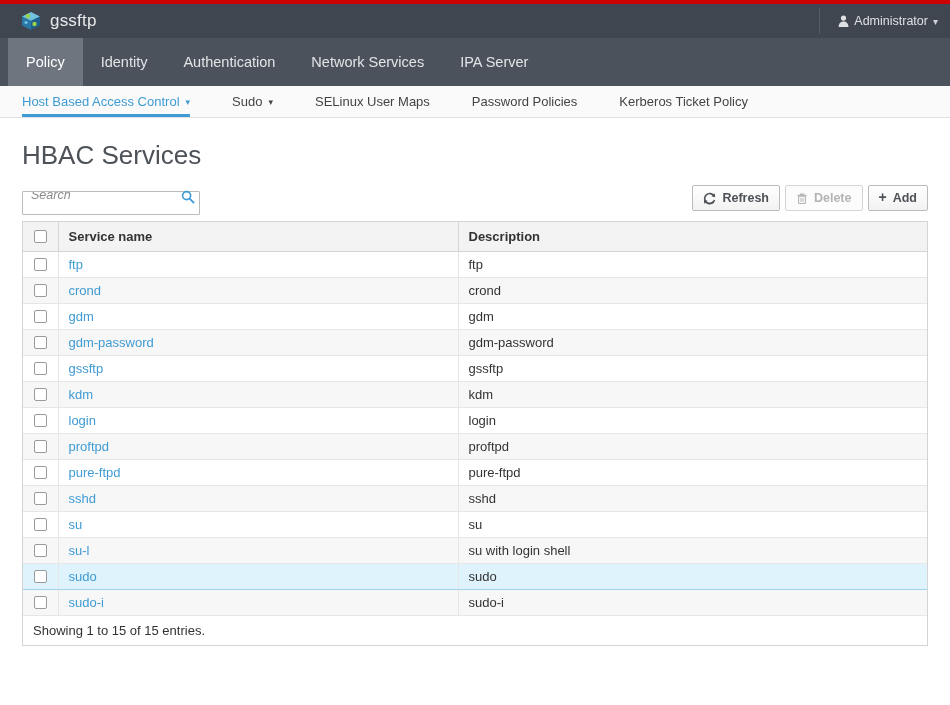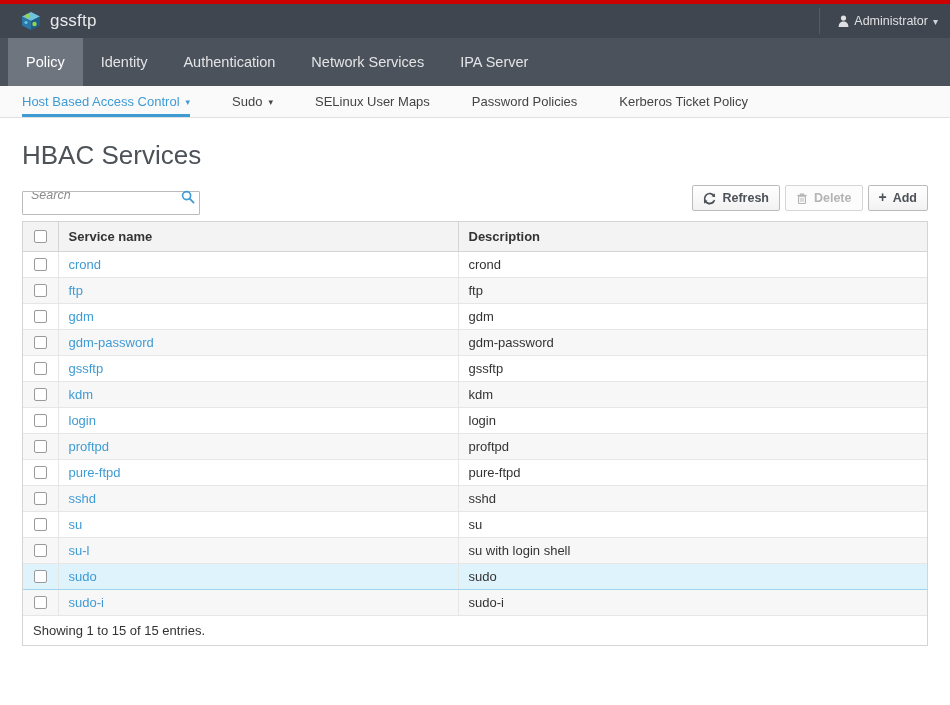--- a/index.html
+++ b/index.html
@@ -315,29 +315,29 @@
           </th>
           <th class="col-name">Service name</th>
           <th class="col-desc">Description</th>
         </tr>
       </thead>
       <tbody id="table-body">
           <tr>
             <td class="col-check">
               <input type="checkbox" class="cb" style="">
             </td>
+            <td class="col-name"><a class="svc-link">ftp</a></td>
+            <td class="col-desc">ftp</td>
+          </tr>
+          <tr>
+            <td class="col-check">
+              <input type="checkbox" class="cb" style="">
+            </td>
             <td class="col-name"><a class="svc-link">crond</a></td>
             <td class="col-desc">crond</td>
-          </tr>
-          <tr>
-            <td class="col-check">
-              <input type="checkbox" class="cb" style="">
-            </td>
-            <td class="col-name"><a class="svc-link">ftp</a></td>
-            <td class="col-desc">ftp</td>
           </tr>
           <tr>
             <td class="col-check">
               <input type="checkbox" class="cb" style="">
             </td>
             <td class="col-name"><a class="svc-link">gdm</a></td>
             <td class="col-desc">gdm</td>
           </tr>
           <tr>
             <td class="col-check">

